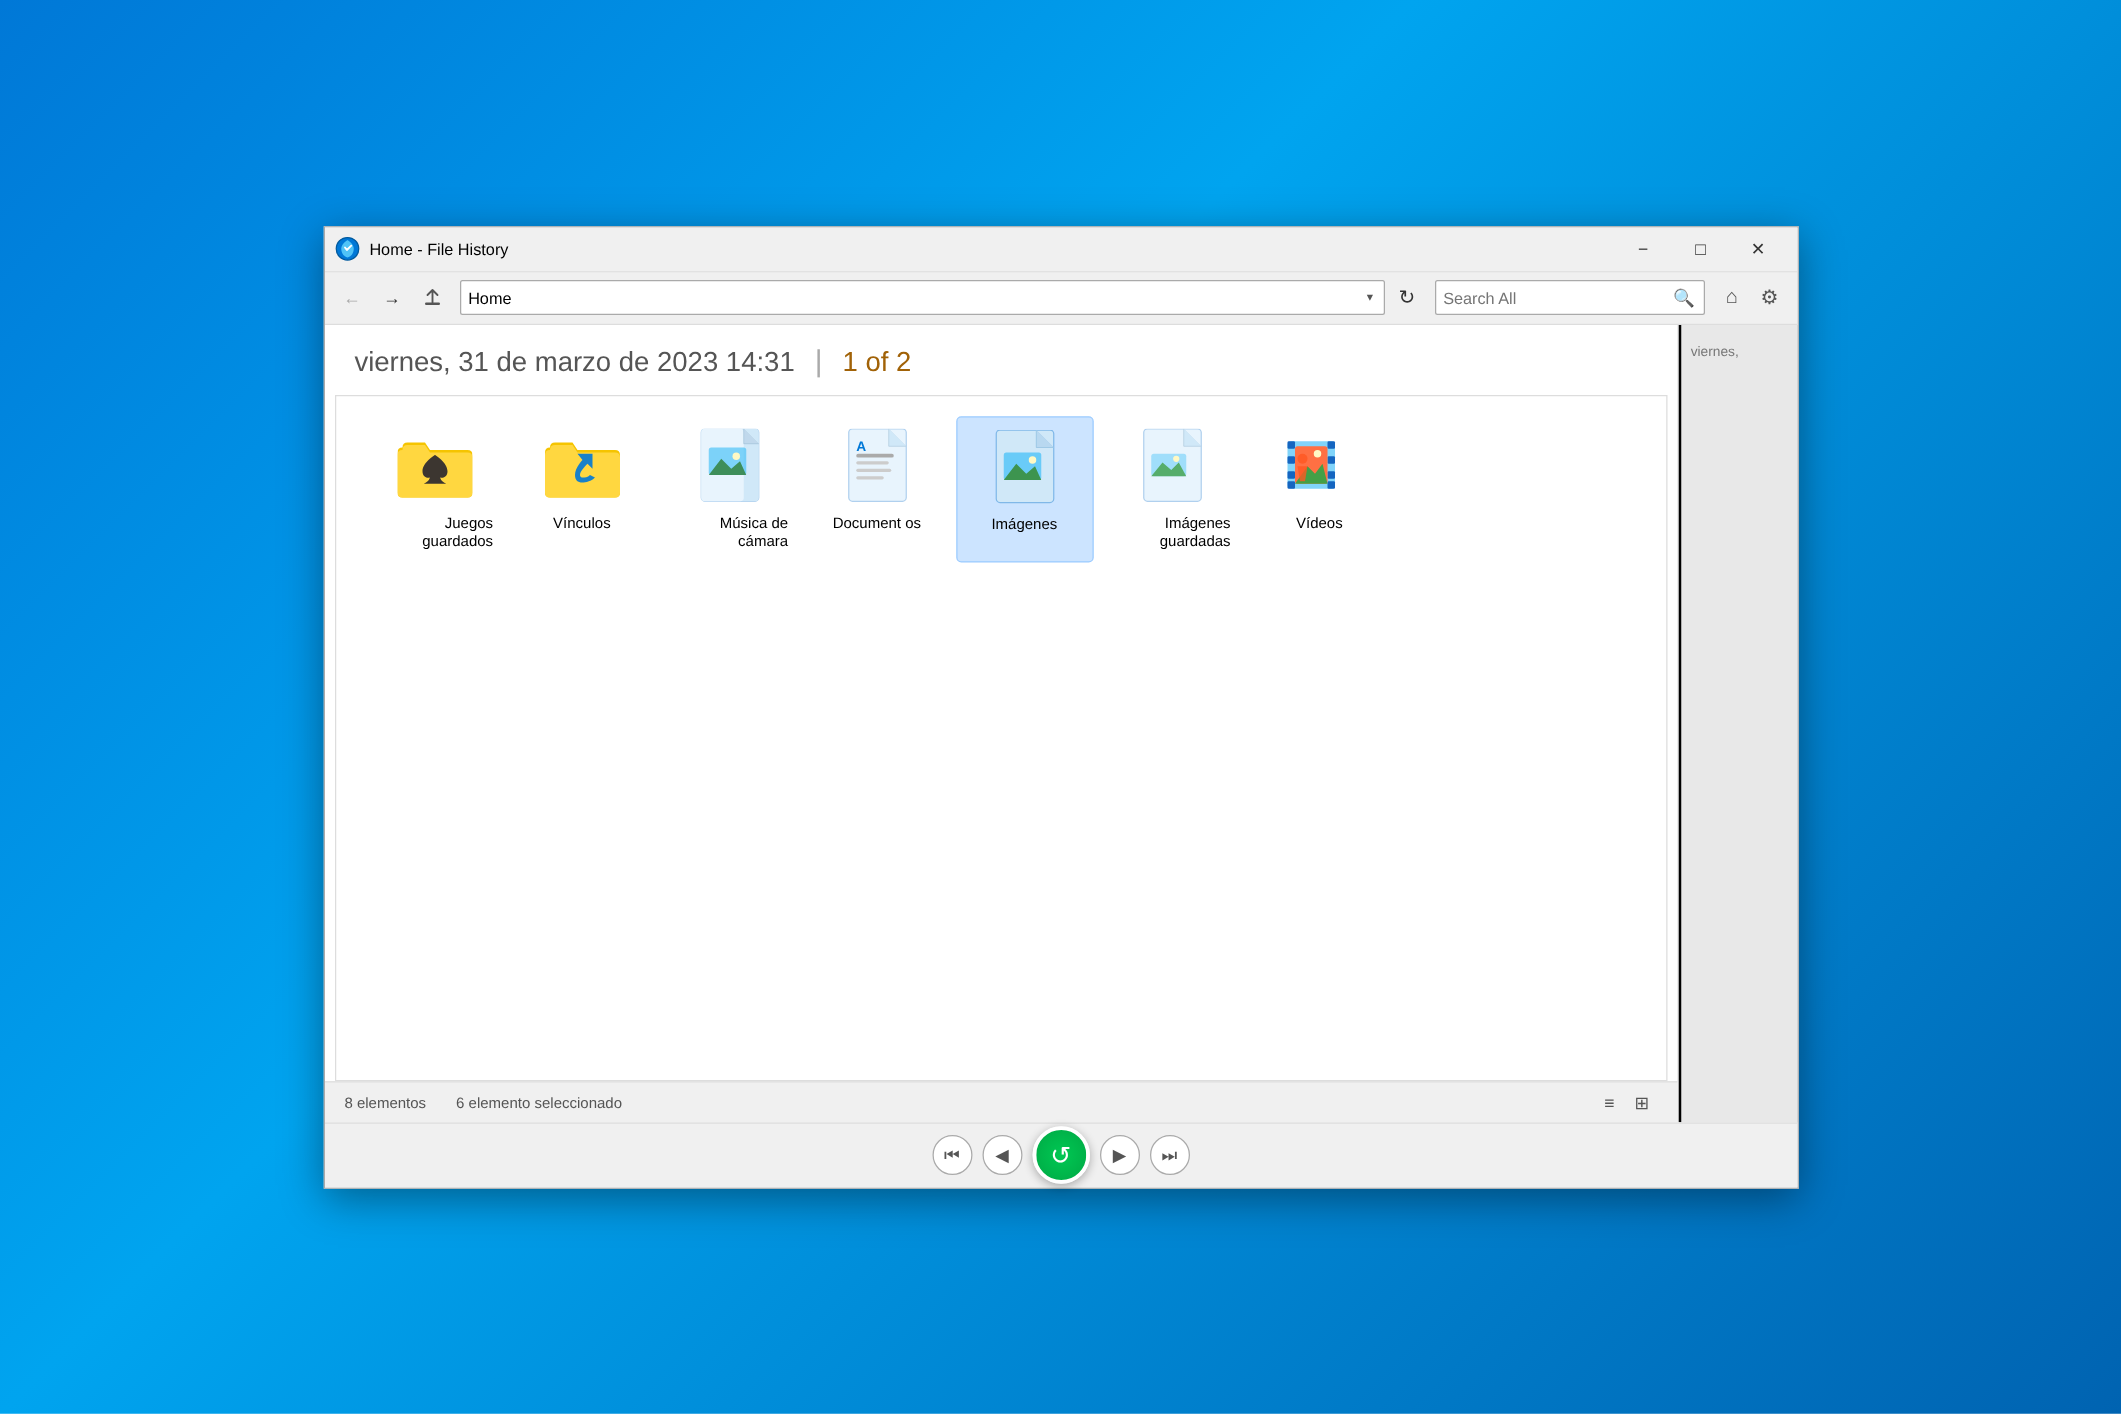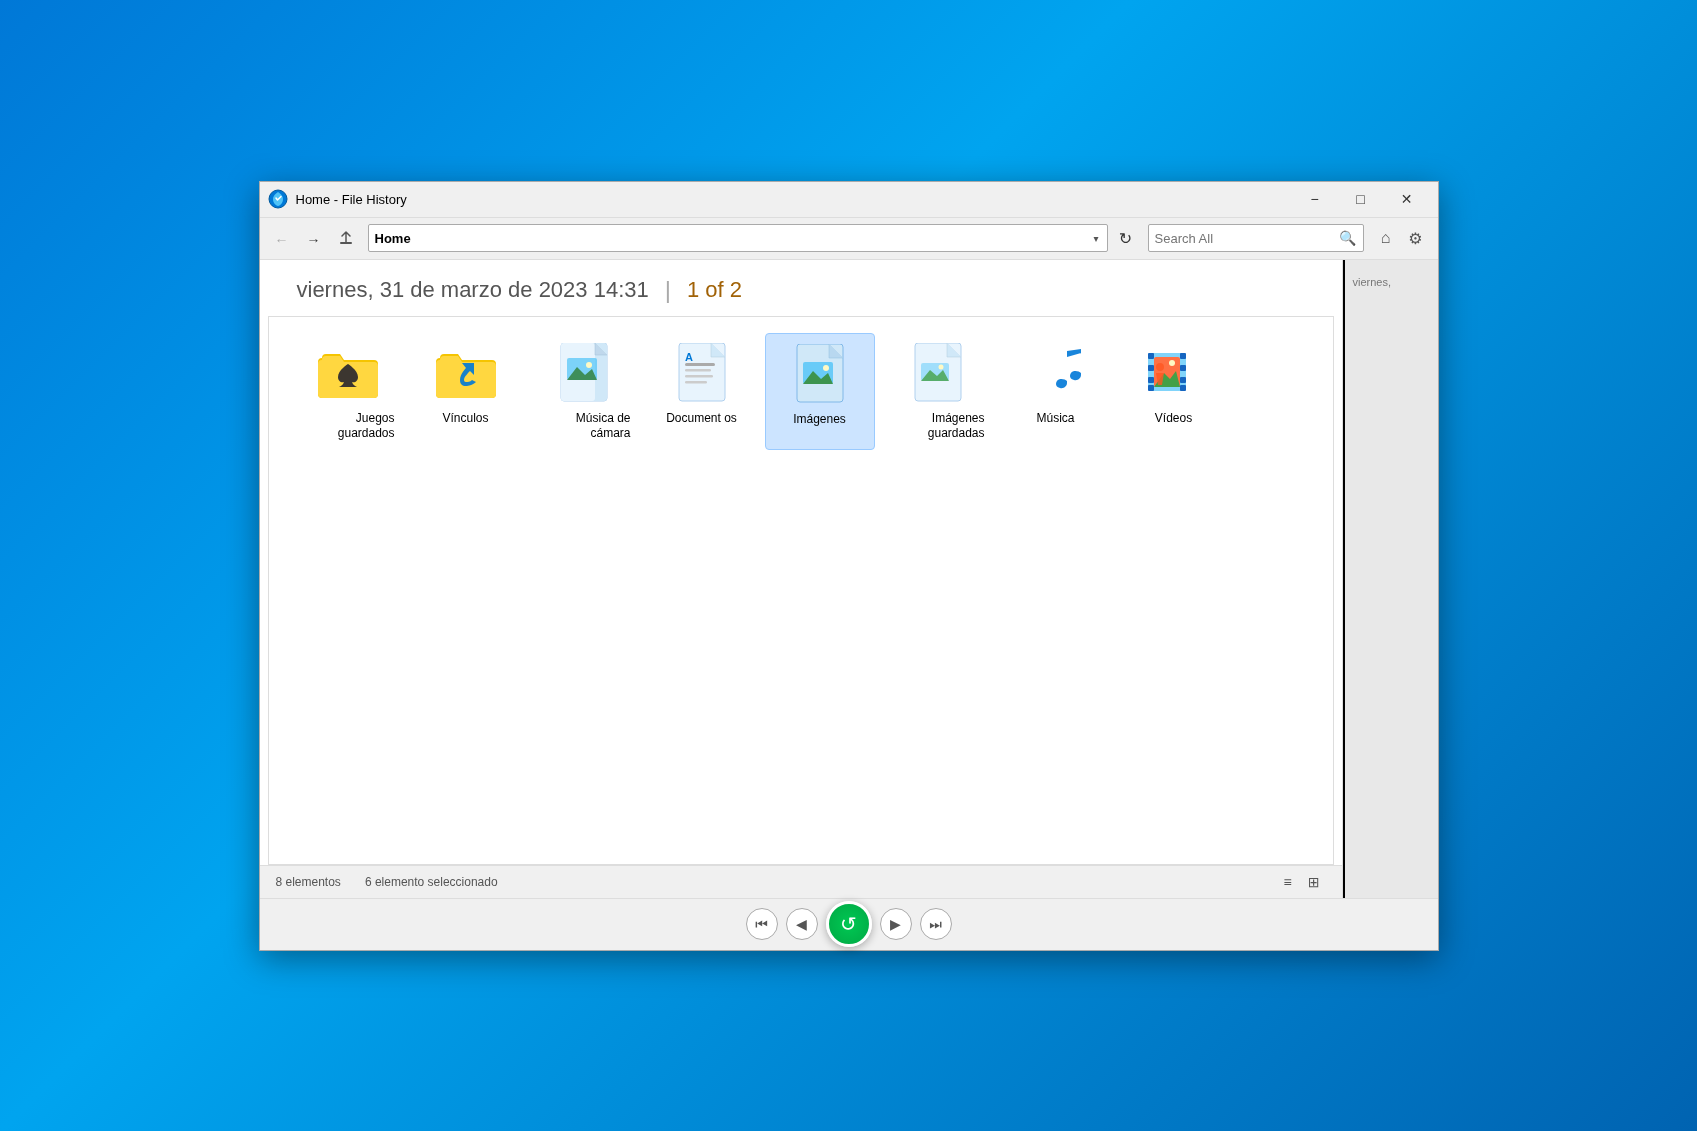--- a/index.html
+++ b/index.html
@@ -107,21 +107,20 @@
       border-radius: 2px;
       padding: 0 6px;
       margin-left: 4px;
     }
     .address-input {
       flex: 1;
       border: none;
       outline: none;
       font-size: 13px;
       background: transparent;
-      font-weight: bold;
     }
     .address-dropdown {
       font-size: 10px;
       color: #555;
       cursor: pointer;
       padding: 2px;
     }
     .refresh-btn {
       width: 28px;
       height: 28px;
@@ -196,21 +195,20 @@
       font-size: 22px;
       color: #555;
       flex-shrink: 0;
       display: flex;
       align-items: center;
       gap: 16px;
     }
     .date-header .date-text {
       color: #555;
       font-weight: 400;
-      margin-left: 13px;
     }
     .date-header .separator {
       color: #aaa;
       font-size: 24px;
     }
     .date-header .counter {
       color: #a16207;
     }
     .file-grid-container {
       flex: 1;
@@ -483,29 +481,20 @@
                 <path d="M36 0 L36 14 L50 14" fill="#d0e8f8" stroke="#b0ccdd" stroke-width="0.5"></path>
 
                 <rect x="10" y="20" width="28" height="18" rx="2" fill="#81d4fa" opacity="0.7"></rect>
                 <polygon points="10,38 19,27 26,33 32,27 38,38" fill="#43a047" opacity="0.8"></polygon>
                 <circle cx="30" cy="24" r="2.5" fill="#fff9c4"></circle>
               </svg>
             </div>
             <span class="file-label">Imágenes guardadas</span>
           </div>
 
-          <div class="file-item">
-            <div class="file-icon">
-              <svg width="54" height="60" viewBox="0 0 54 60">
-
-                <path d="M38 8 L38 38 C36 36 30 35 28 38 C26 41 27 44 31 45 C35 46 38 43 38 40 L38 14 L52 10 L52 30 C50 28 44 27 42 30 C40 33 41 36 45 37 C49 38 52 35 52 32 L52 6 Z" fill="#0078d7" opacity="0.9"></path>
-              </svg>
-            </div>
-            <span class="file-label">Música</span>
-          </div>
 
           <div class="file-item">
             <div class="file-icon">
               <svg width="60" height="60" viewBox="0 0 60 60">
 
                 <rect x="4" y="10" width="38" height="38" rx="3" fill="#81d4fa"></rect>
 
                 <rect x="4" y="10" width="6" height="6" rx="1" fill="#1565c0"></rect>
                 <rect x="36" y="10" width="6" height="6" rx="1" fill="#1565c0"></rect>
                 <rect x="4" y="42" width="6" height="6" rx="1" fill="#1565c0"></rect>

